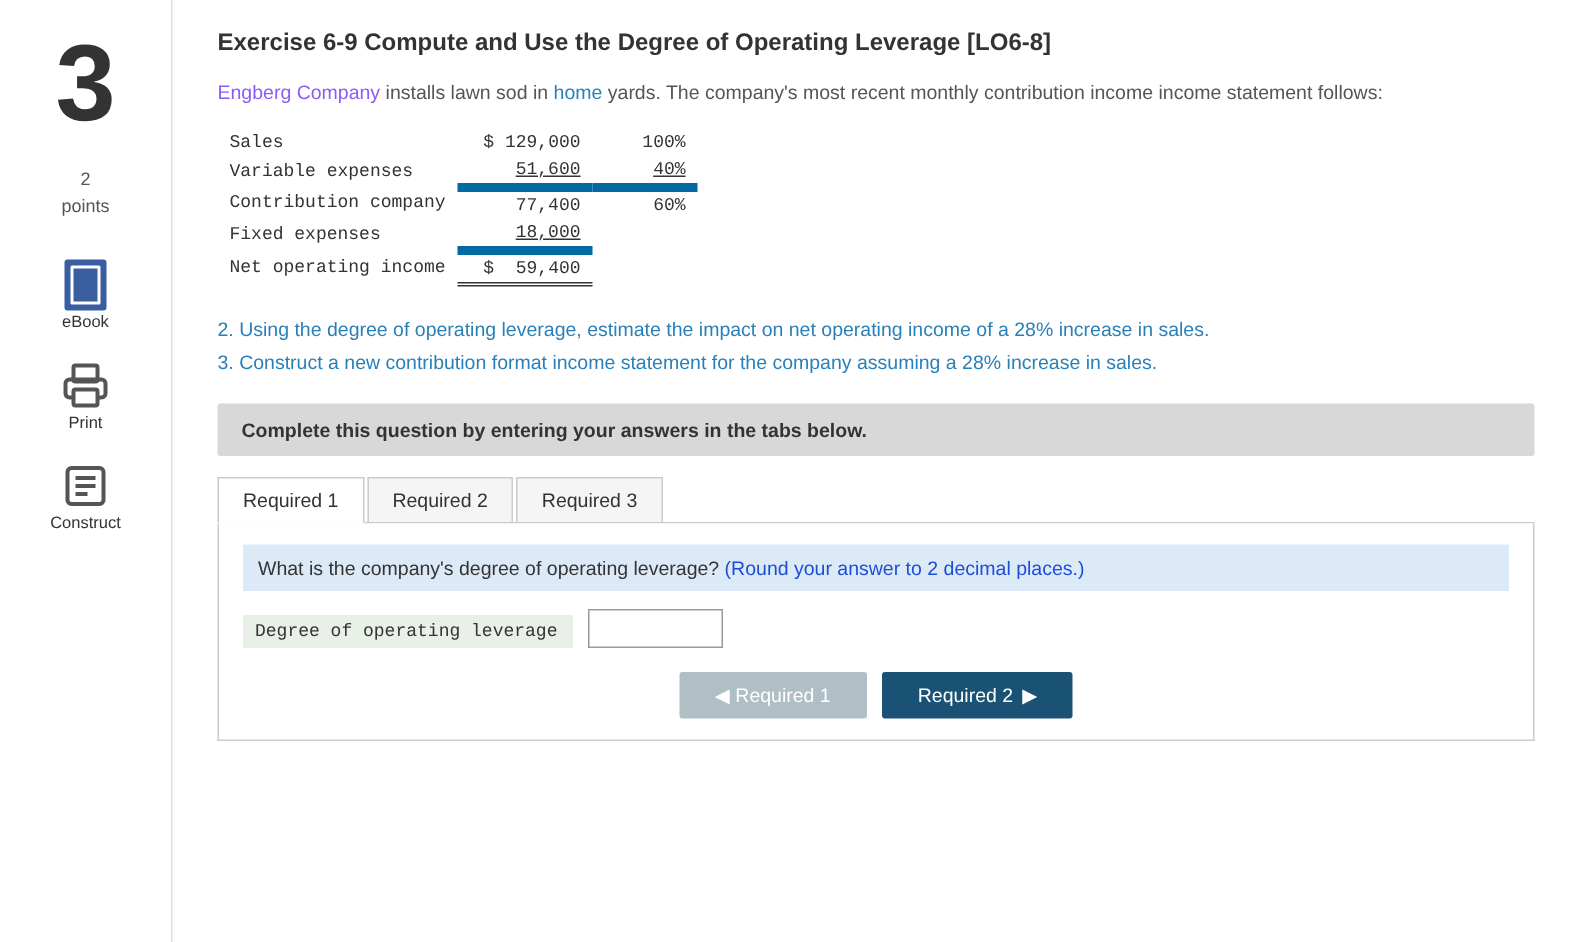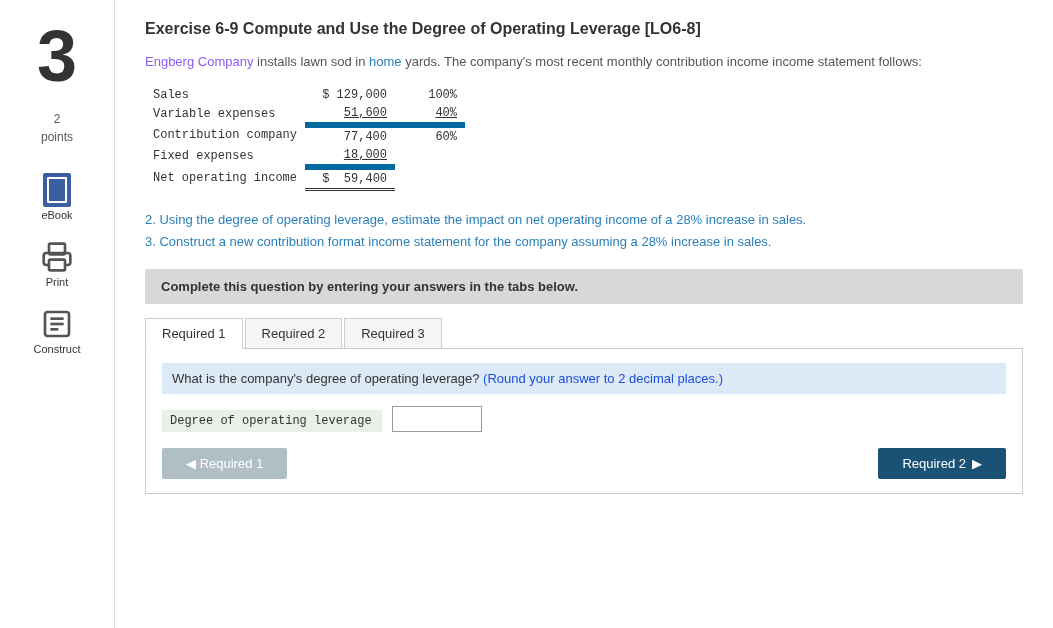--- a/index.html
+++ b/index.html
@@ -217,21 +217,21 @@
       width: 90px;
       height: 26px;
       border: 1px solid #999;
       padding: 2px 6px;
       font-size: 13px;
     }
     .nav-buttons {
       display: flex;
       gap: 10px;
       margin-top: 10px;
-      justify-content: space-between;
+      justify-content: center;
     }
     .btn-prev {
       background: #b0bec5;
       color: #fff;
       border: none;
       padding: 8px 24px;
       font-size: 13px;
       cursor: pointer;
       border-radius: 2px;
     }

